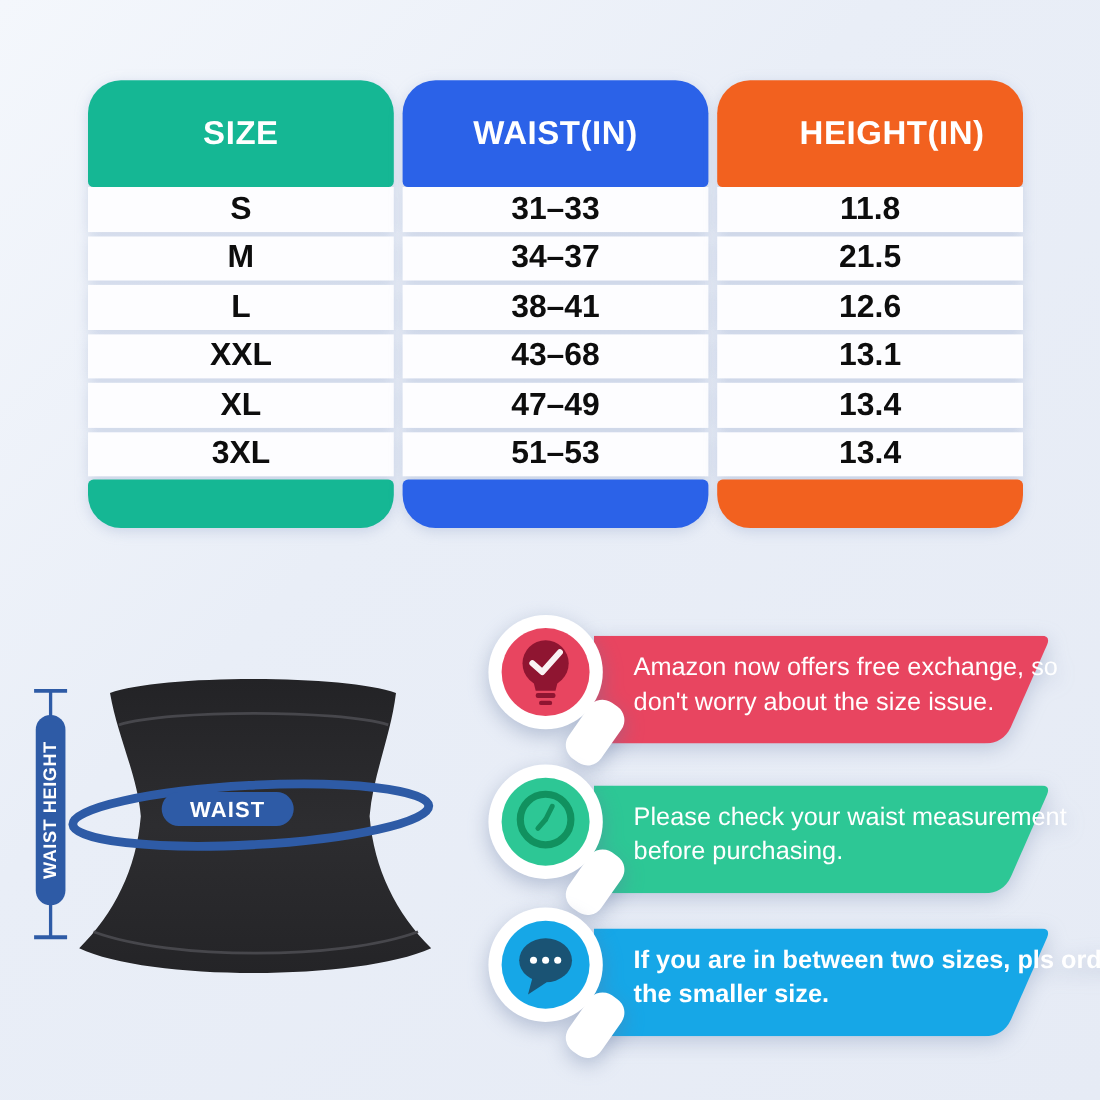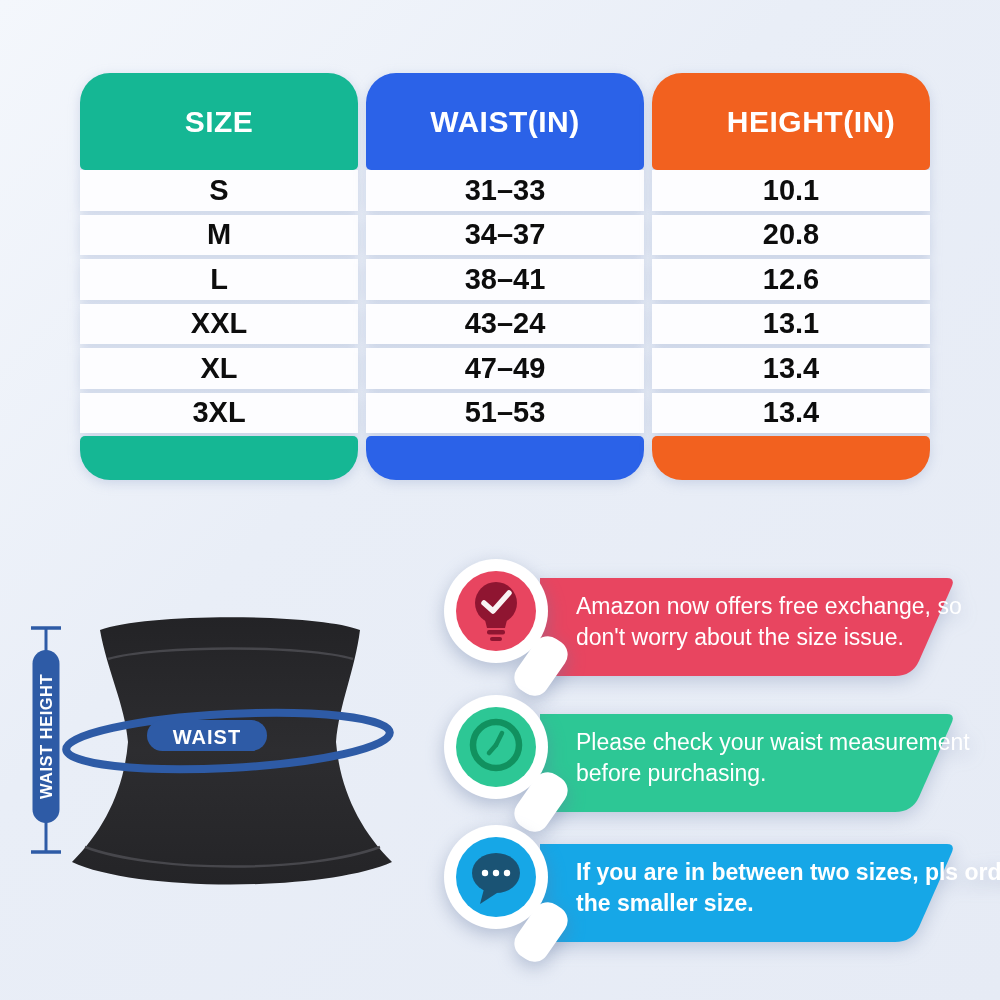--- a/index.html
+++ b/index.html
@@ -51,32 +51,32 @@
       </div>
       <div class="ftr c-green"></div>
     </div>
 
     <div class="col">
       <div class="hdr c-blue">WAIST(IN)</div>
       <div class="cells">
         <div class="cell">31–33</div>
         <div class="cell">34–37</div>
         <div class="cell">38–41</div>
-        <div class="cell">43–24</div>
+        <div class="cell">43–68</div>
         <div class="cell">47–49</div>
         <div class="cell">51–53</div>
       </div>
       <div class="ftr c-blue"></div>
     </div>
 
     <div class="col">
       <div class="hdr c-orange">HEIGHT(IN)</div>
       <div class="cells">
-        <div class="cell">10.1</div>
-        <div class="cell">20.8</div>
+        <div class="cell">11.8</div>
+        <div class="cell">21.5</div>
         <div class="cell">12.6</div>
         <div class="cell">13.1</div>
         <div class="cell">13.4</div>
         <div class="cell">13.4</div>
       </div>
       <div class="ftr c-orange"></div>
     </div>
   </div>
 
   <svg class="illus" viewBox="0 0 405 310">

